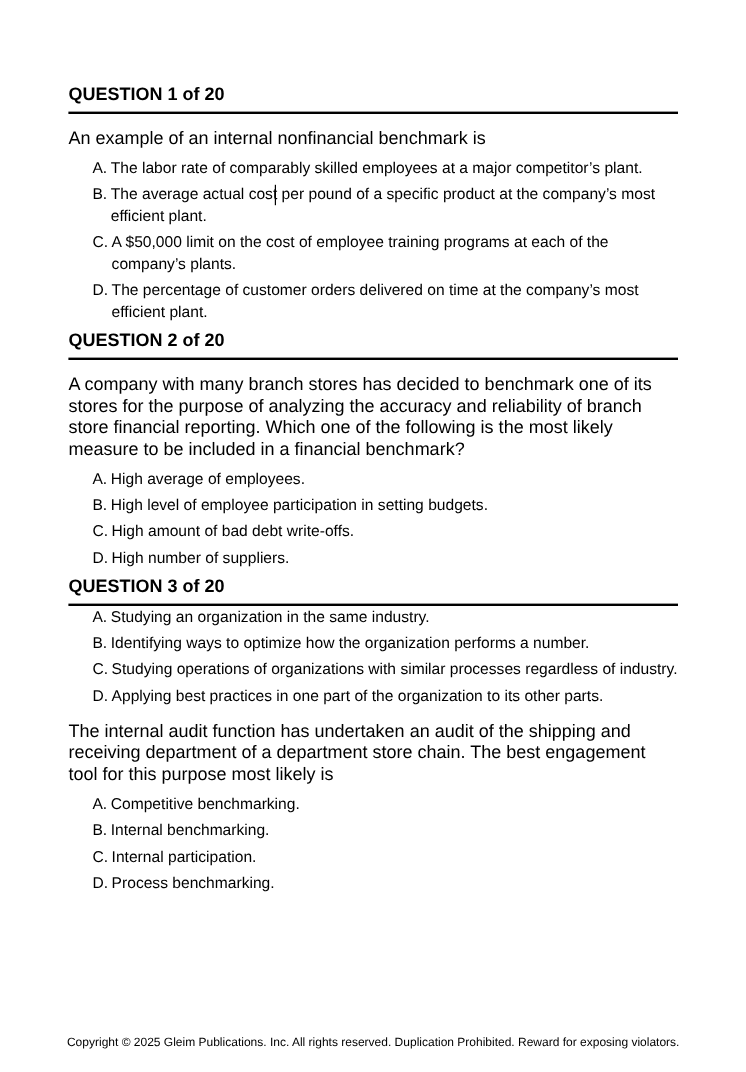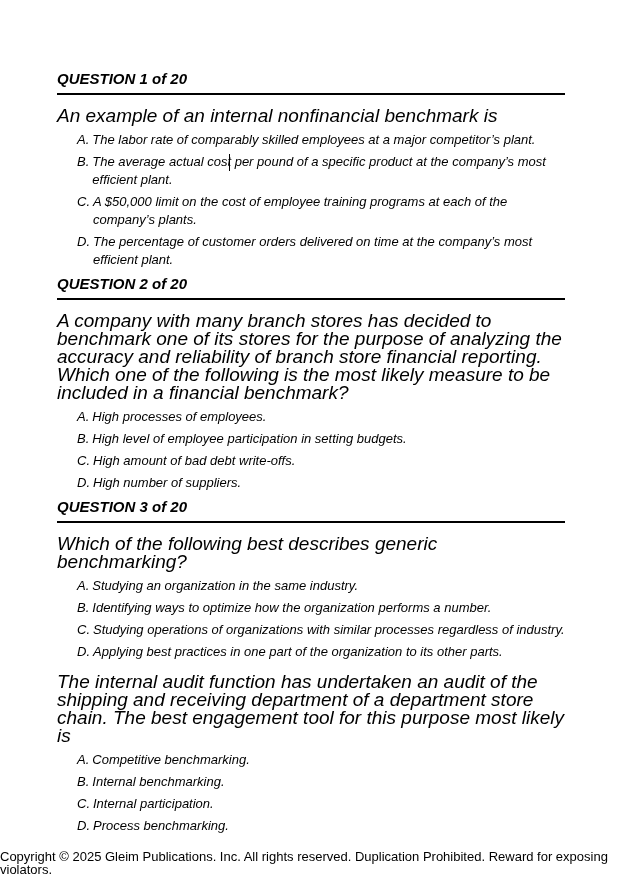--- a/index.html
+++ b/index.html
@@ -13,32 +13,31 @@
     height: 893px;
     background: #ffffff;
     font-family: "Liberation Sans", sans-serif;
     color: #000000;
     box-sizing: border-box;
     padding: 70px 57px 0 57px;
     overflow: hidden;
   }
   .question {
     margin: 0 0 6px 0;
-    font-style: italic;
   }
   .q-heading {
     font-size: 15px;
     line-height: 18px;
     font-weight: bold;
     margin: 0;
     padding-bottom: 5px;
     border-bottom: 2px solid #000000;
   }
   .q-stem {
-    font-size: 19px;
+    font-size: 15px;
     line-height: 18px;
     margin: 12px 0 6px 0;
   }
   .q-options {
     list-style: none;
     margin: 0;
     padding: 0 0 0 20px;
   }
   .q-option {
     display: flex;
@@ -61,22 +60,22 @@
     top: 154px;
     width: 1px;
     height: 17px;
     background: #000000;
   }
   .footer {
     position: absolute;
     left: 0;
     right: 0;
     bottom: 17px;
-    text-align: left;
-    font-size: 13px;
+    text-align: center;
+    font-size: 10px;
     line-height: 13px;
     color: #000000;
   }
 </style>
 </head>
 <body>
 
 <div class="page">
 
   <section class="question">
@@ -101,40 +100,39 @@
       </li>
     </ol>
   </section>
 
   <section class="question">
     <h2 class="q-heading">QUESTION 2 of 20</h2>
     <p class="q-stem">A company with many branch stores has decided to benchmark one of its stores for the purpose of analyzing the accuracy and reliability of branch store financial reporting. Which one of the following is the most likely measure to be included in a financial benchmark?</p>
     <ol class="q-options">
       <li class="q-option">
         <span class="opt-label">A.</span>
-        <span class="opt-text">High processes of employees.</span>
+        <span class="opt-text">High average of employees.</span>
       </li>
       <li class="q-option">
         <span class="opt-label">B.</span>
         <span class="opt-text">High level of employee participation in setting budgets.</span>
       </li>
       <li class="q-option">
         <span class="opt-label">C.</span>
         <span class="opt-text">High amount of bad debt write-offs.</span>
       </li>
       <li class="q-option">
         <span class="opt-label">D.</span>
         <span class="opt-text">High number of suppliers.</span>
       </li>
     </ol>
   </section>
 
   <section class="question">
     <h2 class="q-heading">QUESTION 3 of 20</h2>
-    <p class="q-stem">Which of the following best describes generic benchmarking?</p>
     <ol class="q-options">
       <li class="q-option">
         <span class="opt-label">A.</span>
         <span class="opt-text">Studying an organization in the same industry.</span>
       </li>
       <li class="q-option">
         <span class="opt-label">B.</span>
         <span class="opt-text">Identifying ways to optimize how the organization performs a number.</span>
       </li>
       <li class="q-option">

